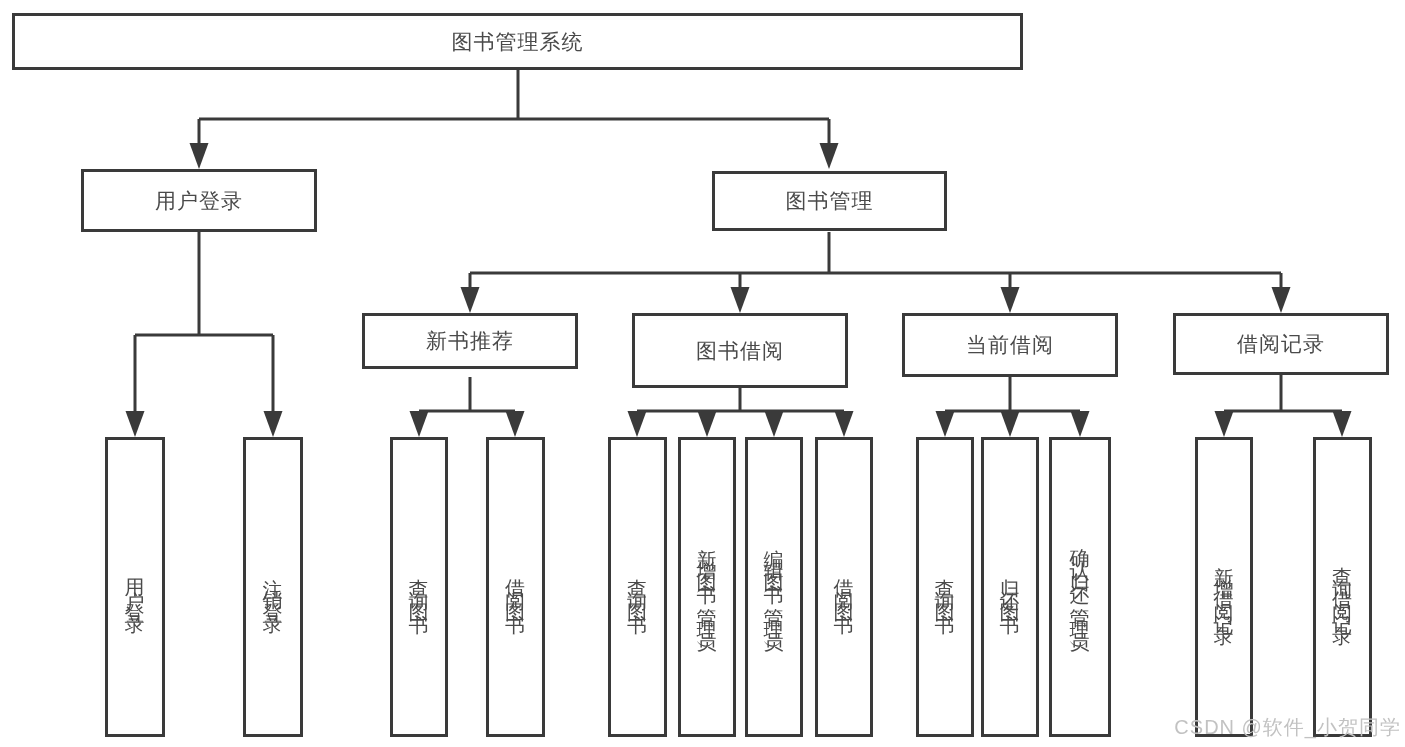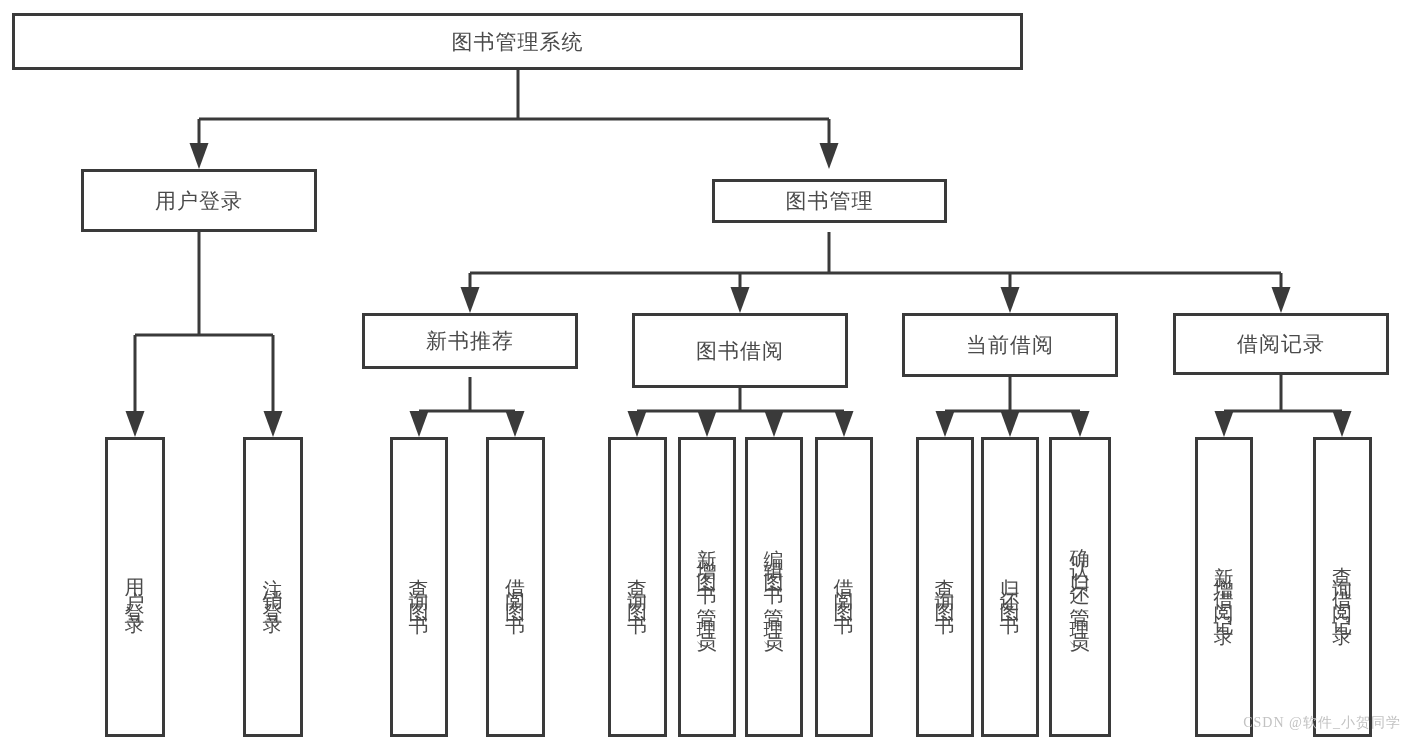--- a/index.html
+++ b/index.html
@@ -7,21 +7,21 @@
     --text:#4a4a4a;
     --box-bg:#ffffff;
     --watermark:#c2c2c2;
   }
   html,body{margin:0;padding:0;background:#fff;}
   .canvas{
     position:relative;
     width:1405px;height:747px;
     background:var(--box-bg);
     overflow:hidden;
-    font-family:Liberation Serif, serif;
+    font-family:Liberation Sans, sans-serif;
   }
   .connectors{
     position:absolute;left:0;top:0;z-index:0;
   }
   .connectors path{stroke:var(--line);stroke-width:3;fill:none;}
   .connectors polygon{fill:var(--line);stroke:none;}
   .box{
     position:absolute;
     box-sizing:border-box;
     background:var(--box-bg);
@@ -50,21 +50,21 @@
     font-size:20px;
     letter-spacing:12px;
     line-height:1;
     color:var(--text);
   }
   .watermark{
     position:absolute;
     right:4px;
     top:714px;
     z-index:2;
-    font-size:14px;
+    font-size:20px;
     color:var(--watermark);
     letter-spacing:1px;
     white-space:nowrap;
   }
 </style>
 </head>
 <body>
 
 <div class="canvas">
 
@@ -107,21 +107,21 @@
     <g>
       <path d="M1281 374 V411 M1224 411 H1342 M1224 411 V414 M1342 411 V414"></path>
       <polygon points="1214.5,411 1233.5,411 1224,437"></polygon>
       <polygon points="1332.5,411 1351.5,411 1342,437"></polygon>
     </g>
   </svg>
 
   <div class="box hlabel" style="left:12px;top:13px;width:1011px;height:57px">图书管理系统</div>
 
   <div class="box hlabel" style="left:81px;top:169px;width:236px;height:63px">用户登录</div>
-  <div class="box hlabel" style="left:712px;top:179px;width:235px;height:44px">图书管理</div>
+  <div class="box hlabel" style="left:712px;top:171px;width:235px;height:60px">图书管理</div>
 
   <div class="box hlabel" style="left:362px;top:313px;width:216px;height:56px">新书推荐</div>
   <div class="box hlabel" style="left:632px;top:313px;width:216px;height:75px">图书借阅</div>
   <div class="box hlabel" style="left:902px;top:313px;width:216px;height:64px">当前借阅</div>
   <div class="box hlabel" style="left:1173px;top:313px;width:216px;height:62px">借阅记录</div>
 
   <div class="leaf" style="left:105px;width:60px">
     <span class="vlabel">用户登录</span>
   </div>
   <div class="leaf" style="left:243px;width:60px">

